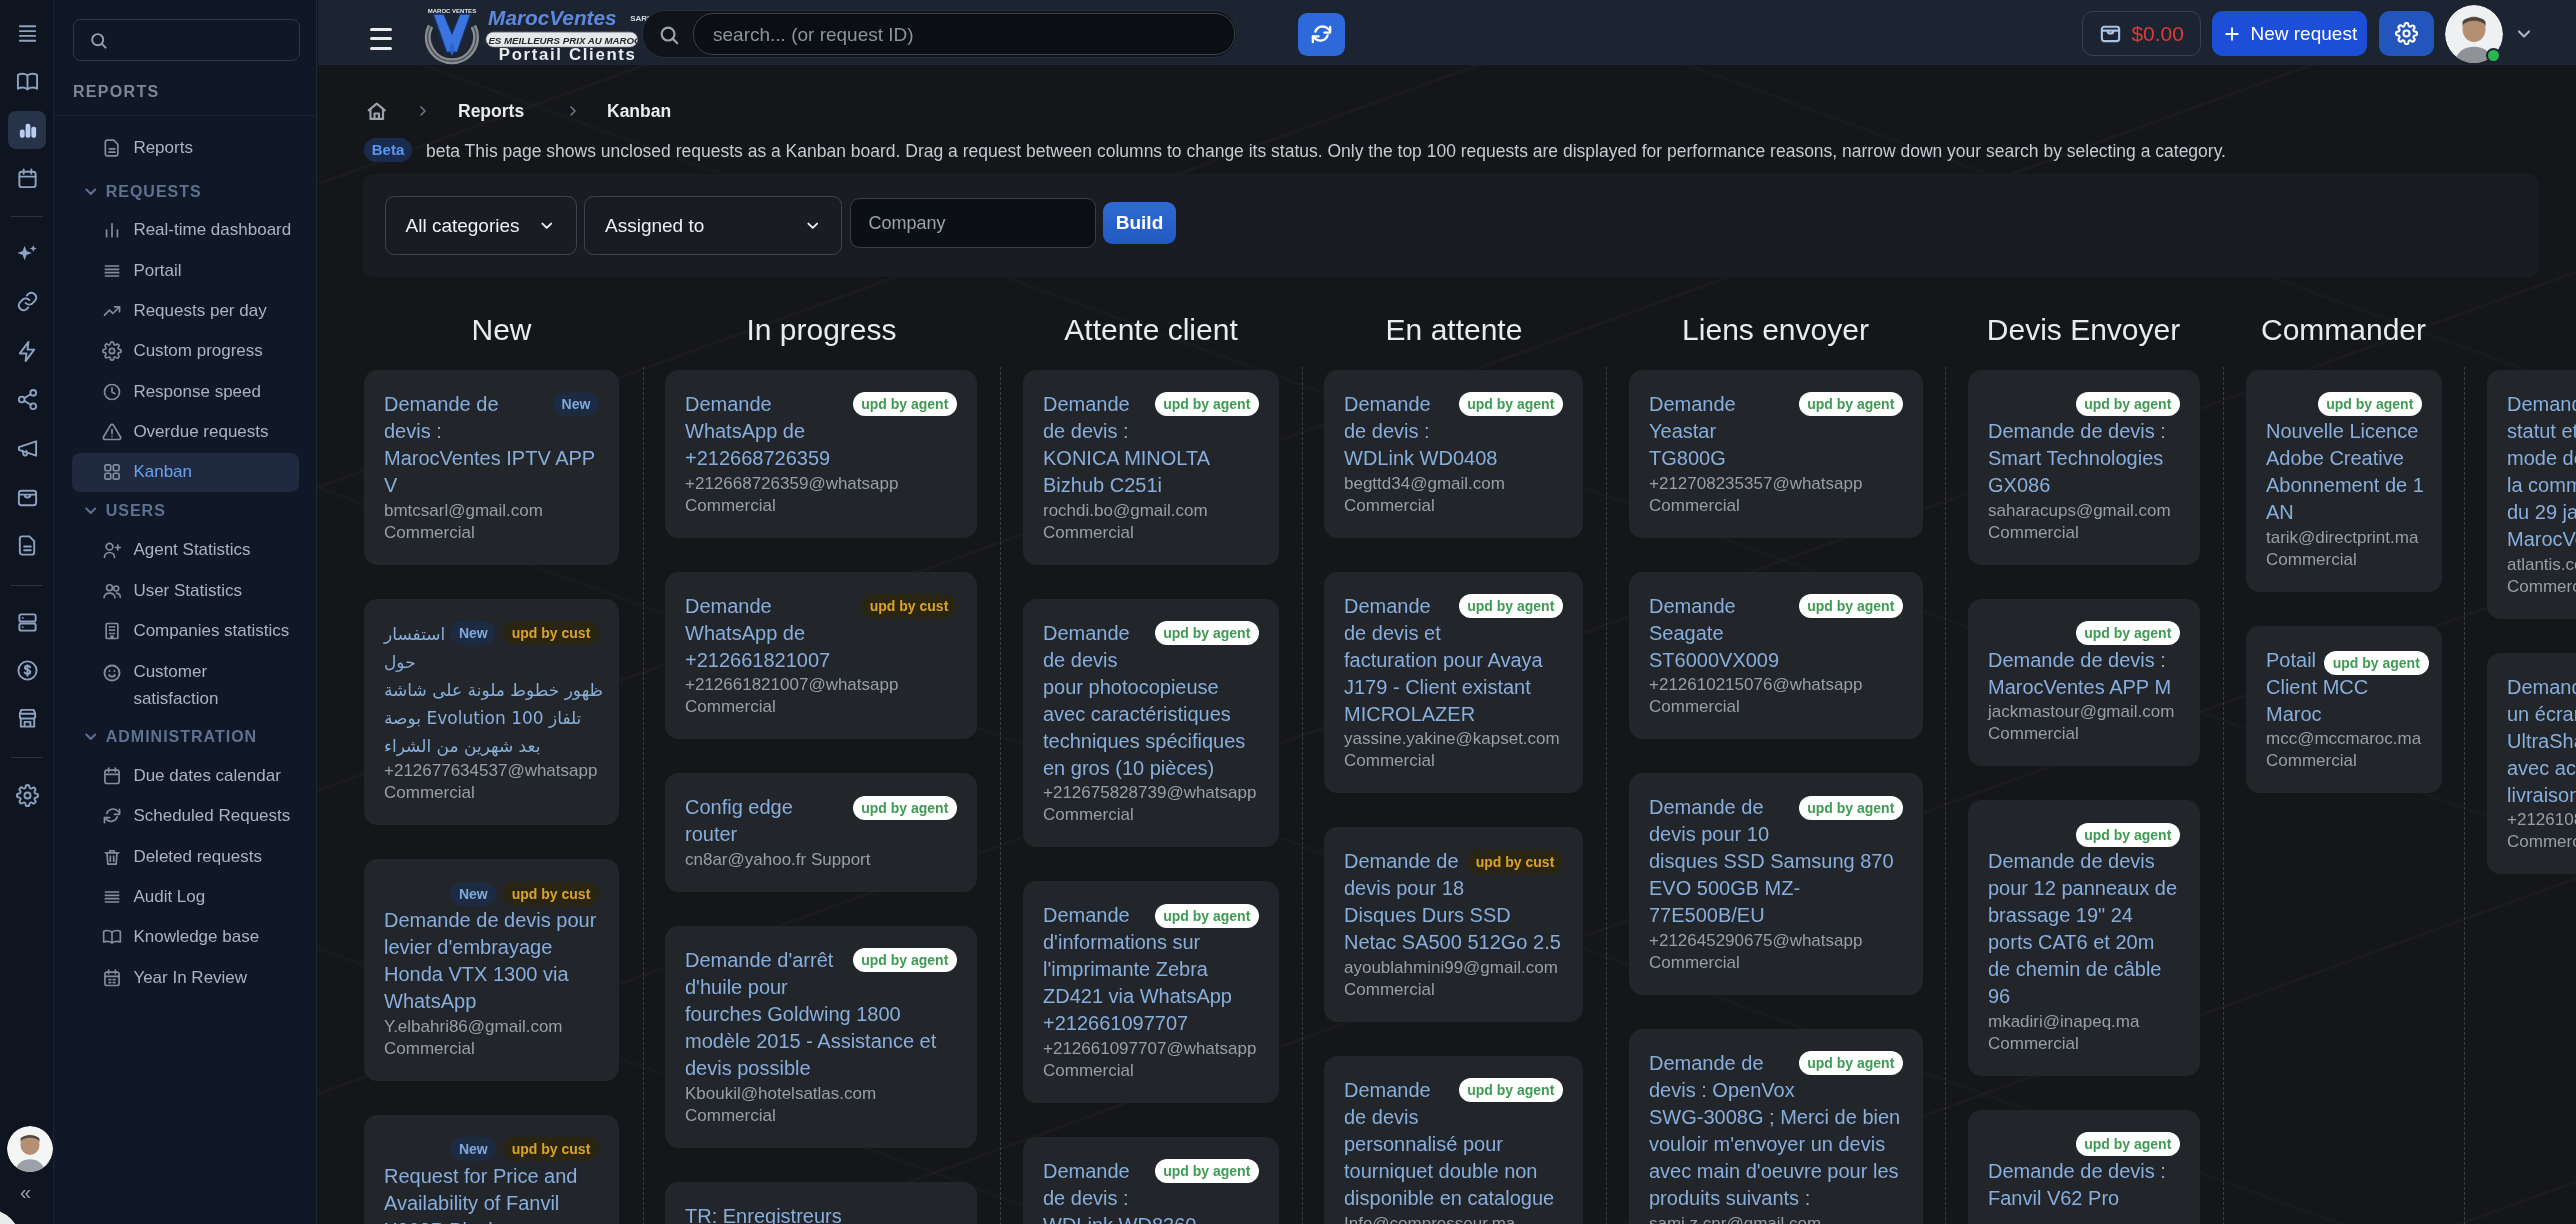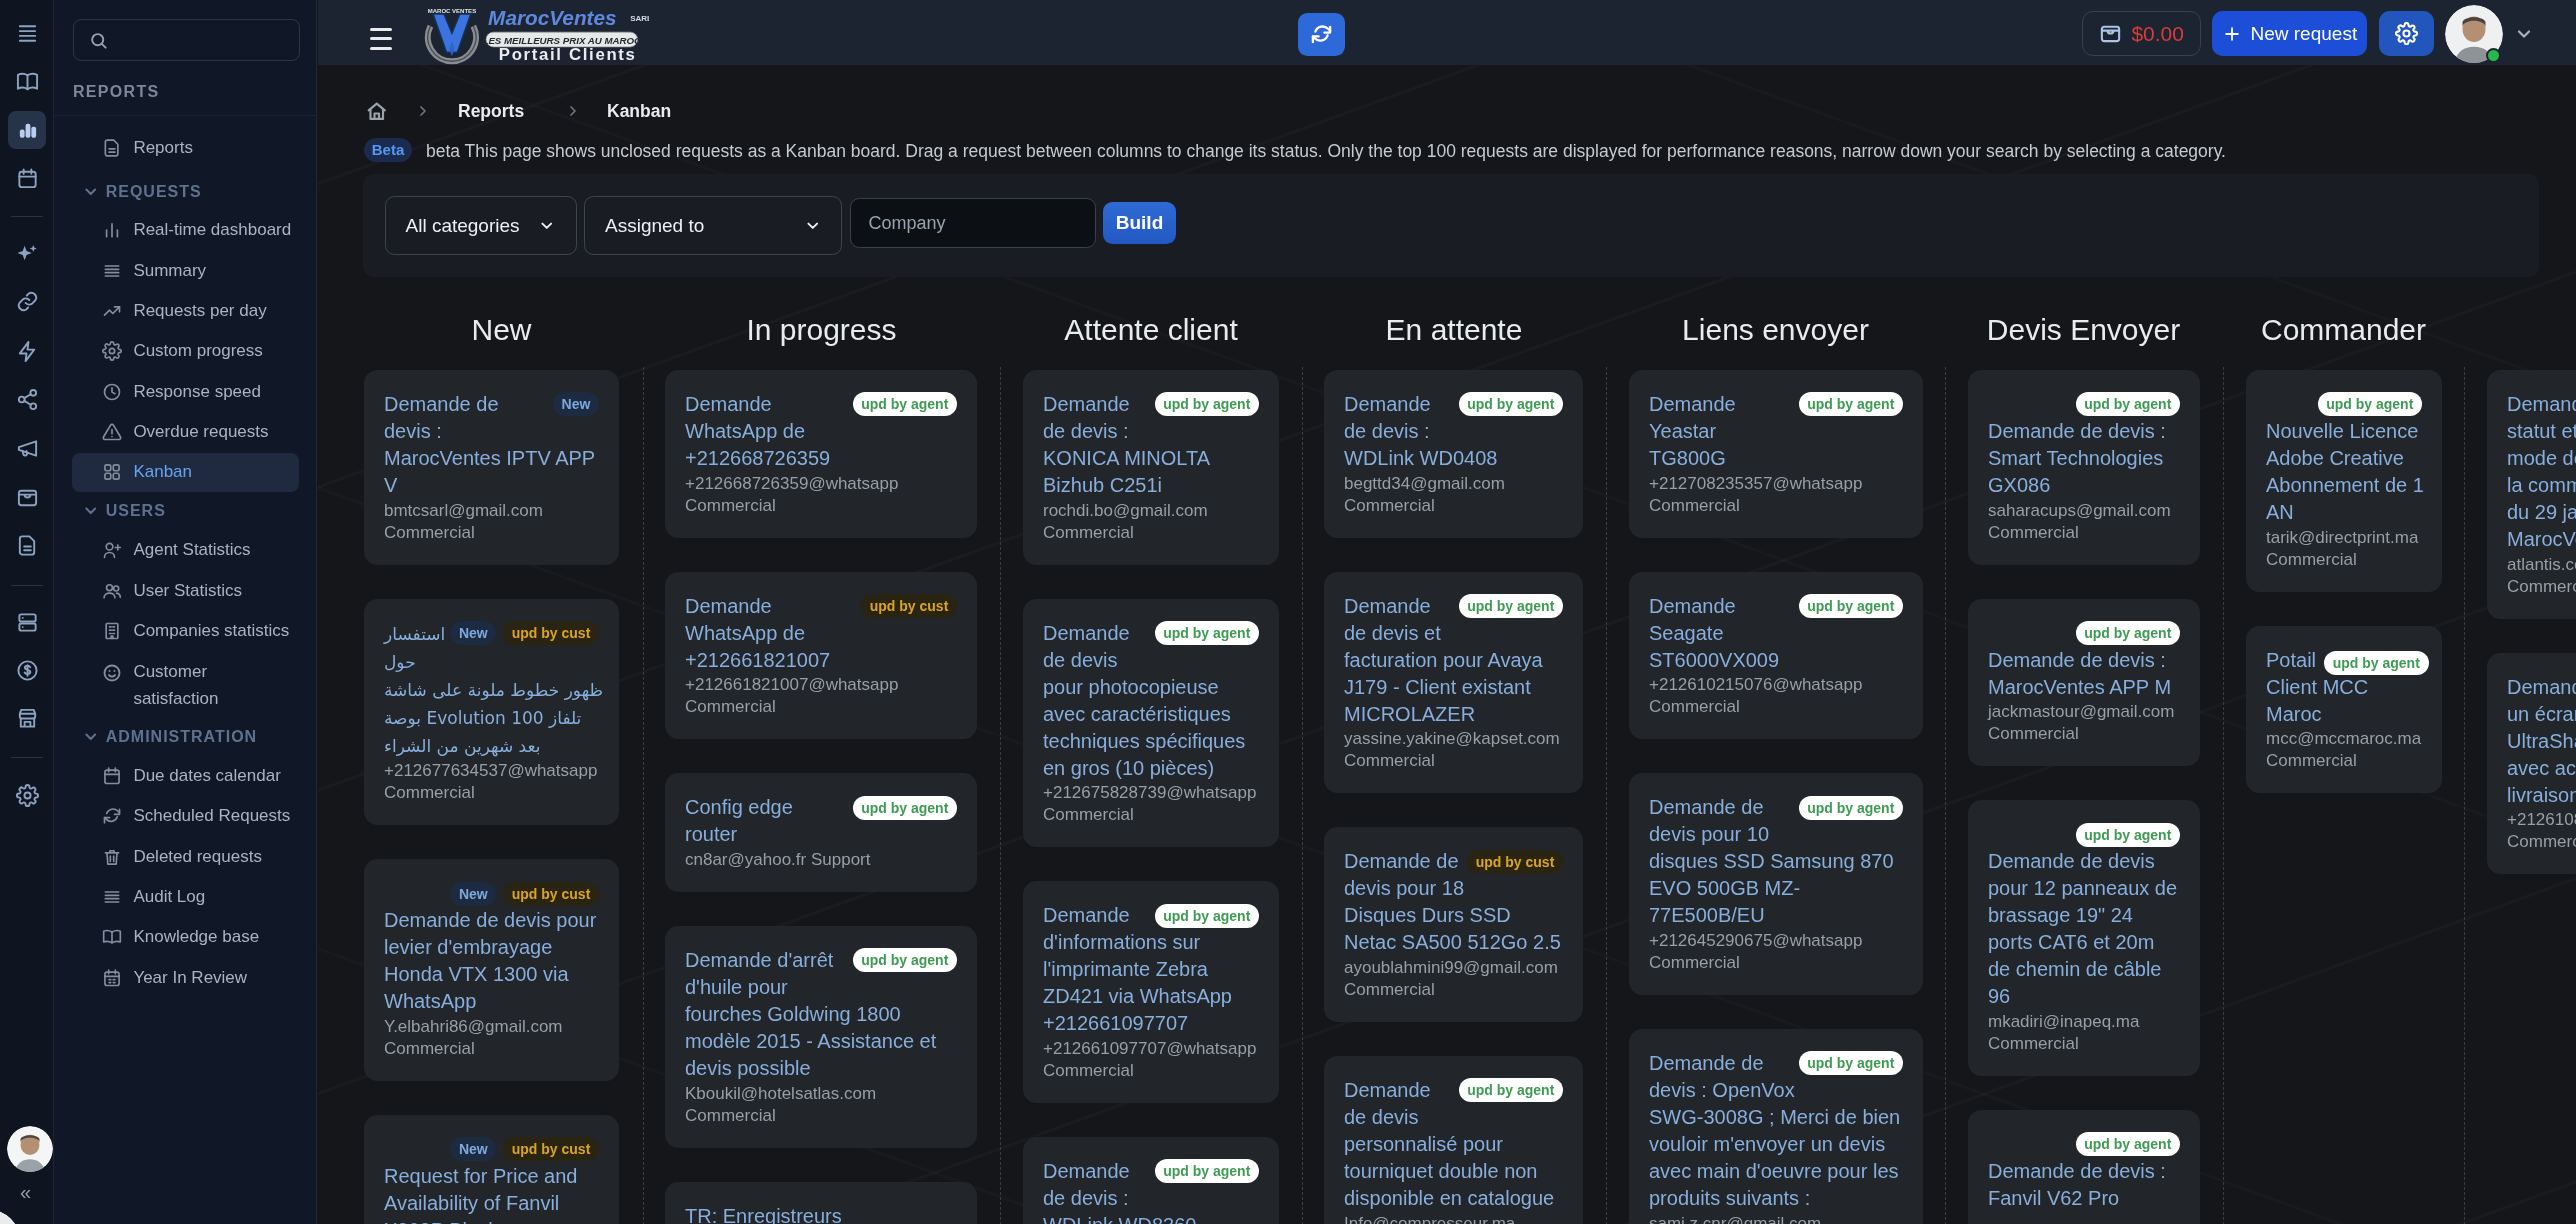--- a/index.html
+++ b/index.html
@@ -209,21 +209,21 @@
         </svg>
       </span>
       <span>Real-time dashboard</span>
     </div>
     <div class="sitem" style="top:261px">
       <span>
         <svg class="" width="20" height="20" viewBox="0 0 24 24" fill="none" stroke="currentColor" stroke-width="2.0" stroke-linecap="round" stroke-linejoin="round">
           <path d="M4 6h16M4 10h16M4 14h16M4 18h16"></path>
         </svg>
       </span>
-      <span>Summary</span>
+      <span>Portail</span>
     </div>
     <div class="sitem" style="top:301px">
       <span>
         <svg class="" width="20" height="20" viewBox="0 0 24 24" fill="none" stroke="currentColor" stroke-width="2.0" stroke-linecap="round" stroke-linejoin="round">
           <path d="M3 17l6-6 4 4 8-8"></path>
           <path d="M15 7h6v6"></path>
         </svg>
       </span>
       <span>Requests per day</span>
     </div>
@@ -382,20 +382,29 @@
 <path d="M14 33 A 36 36 0 1 0 78 33" fill="none" stroke="#4a4e53" stroke-width="2"></path>
 <text x="46" y="14" text-anchor="middle" font-family="Liberation Sans,sans-serif" font-size="9" font-weight="bold" fill="#dfe3e8">MAROC VENTES</text>
 <path d="M18 15 L34 15 L46 44 L58 15 L74 15 L54 72 L38 72 Z" fill="#3b74e0" stroke="#16325f" stroke-width="2"></path>
 <path d="M42 66 L46 56 L50 66 L46 78 Z" fill="#2f63cc"></path>
 <text x="100" y="31" font-family="Liberation Sans,sans-serif" font-size="31" font-style="italic" font-weight="bold" fill="#5e88e0">MarocVentes</text>
 <text x="312" y="25" font-family="Liberation Sans,sans-serif" font-size="12" font-weight="bold" fill="#d4d9df">SARL</text>
 <rect x="97" y="42" width="226" height="22" rx="11" fill="#e6e8ea" stroke="#9aa0a7" stroke-width="1"></rect>
 <text x="210" y="59" text-anchor="middle" font-family="Liberation Sans,sans-serif" font-size="14.5" font-weight="bold" font-style="italic" fill="#26292e">LES MEILLEURS PRIX AU MAROC</text>
 <text x="116" y="83" font-family="Liberation Sans,sans-serif" font-size="25" font-weight="bold" fill="#e9ecf1" letter-spacing="2.5">Portail Clients</text>
 </svg>
+    </div>
+    <div class="searchwrap">
+      <span class="mag">
+        <svg class="" width="22" height="22" viewBox="0 0 24 24" fill="none" stroke="currentColor" stroke-width="2.4" stroke-linecap="round" stroke-linejoin="round">
+          <circle cx="11" cy="11" r="7"></circle>
+          <path d="M21 21l-4.5-4.5"></path>
+        </svg>
+      </span>
+      <div class="searchin">search... (or request ID)</div>
     </div>
     <div class="refbtn">
       <svg class="" width="23" height="23" viewBox="0 0 24 24" fill="none" stroke="currentColor" stroke-width="2.4" stroke-linecap="round" stroke-linejoin="round">
         <path d="M21 4v6h-6"></path>
         <path d="M3 20v-6h6"></path>
         <path d="M5.6 9a8 8 0 0 1 13.2-3l2.2 2M3 14l2.2 2a8 8 0 0 0 13.2-3"></path>
       </svg>
     </div>
     <div class="balance">
       <svg class="" width="23" height="23" viewBox="0 0 24 24" fill="none" stroke="currentColor" stroke-width="2.2" stroke-linecap="round" stroke-linejoin="round">

